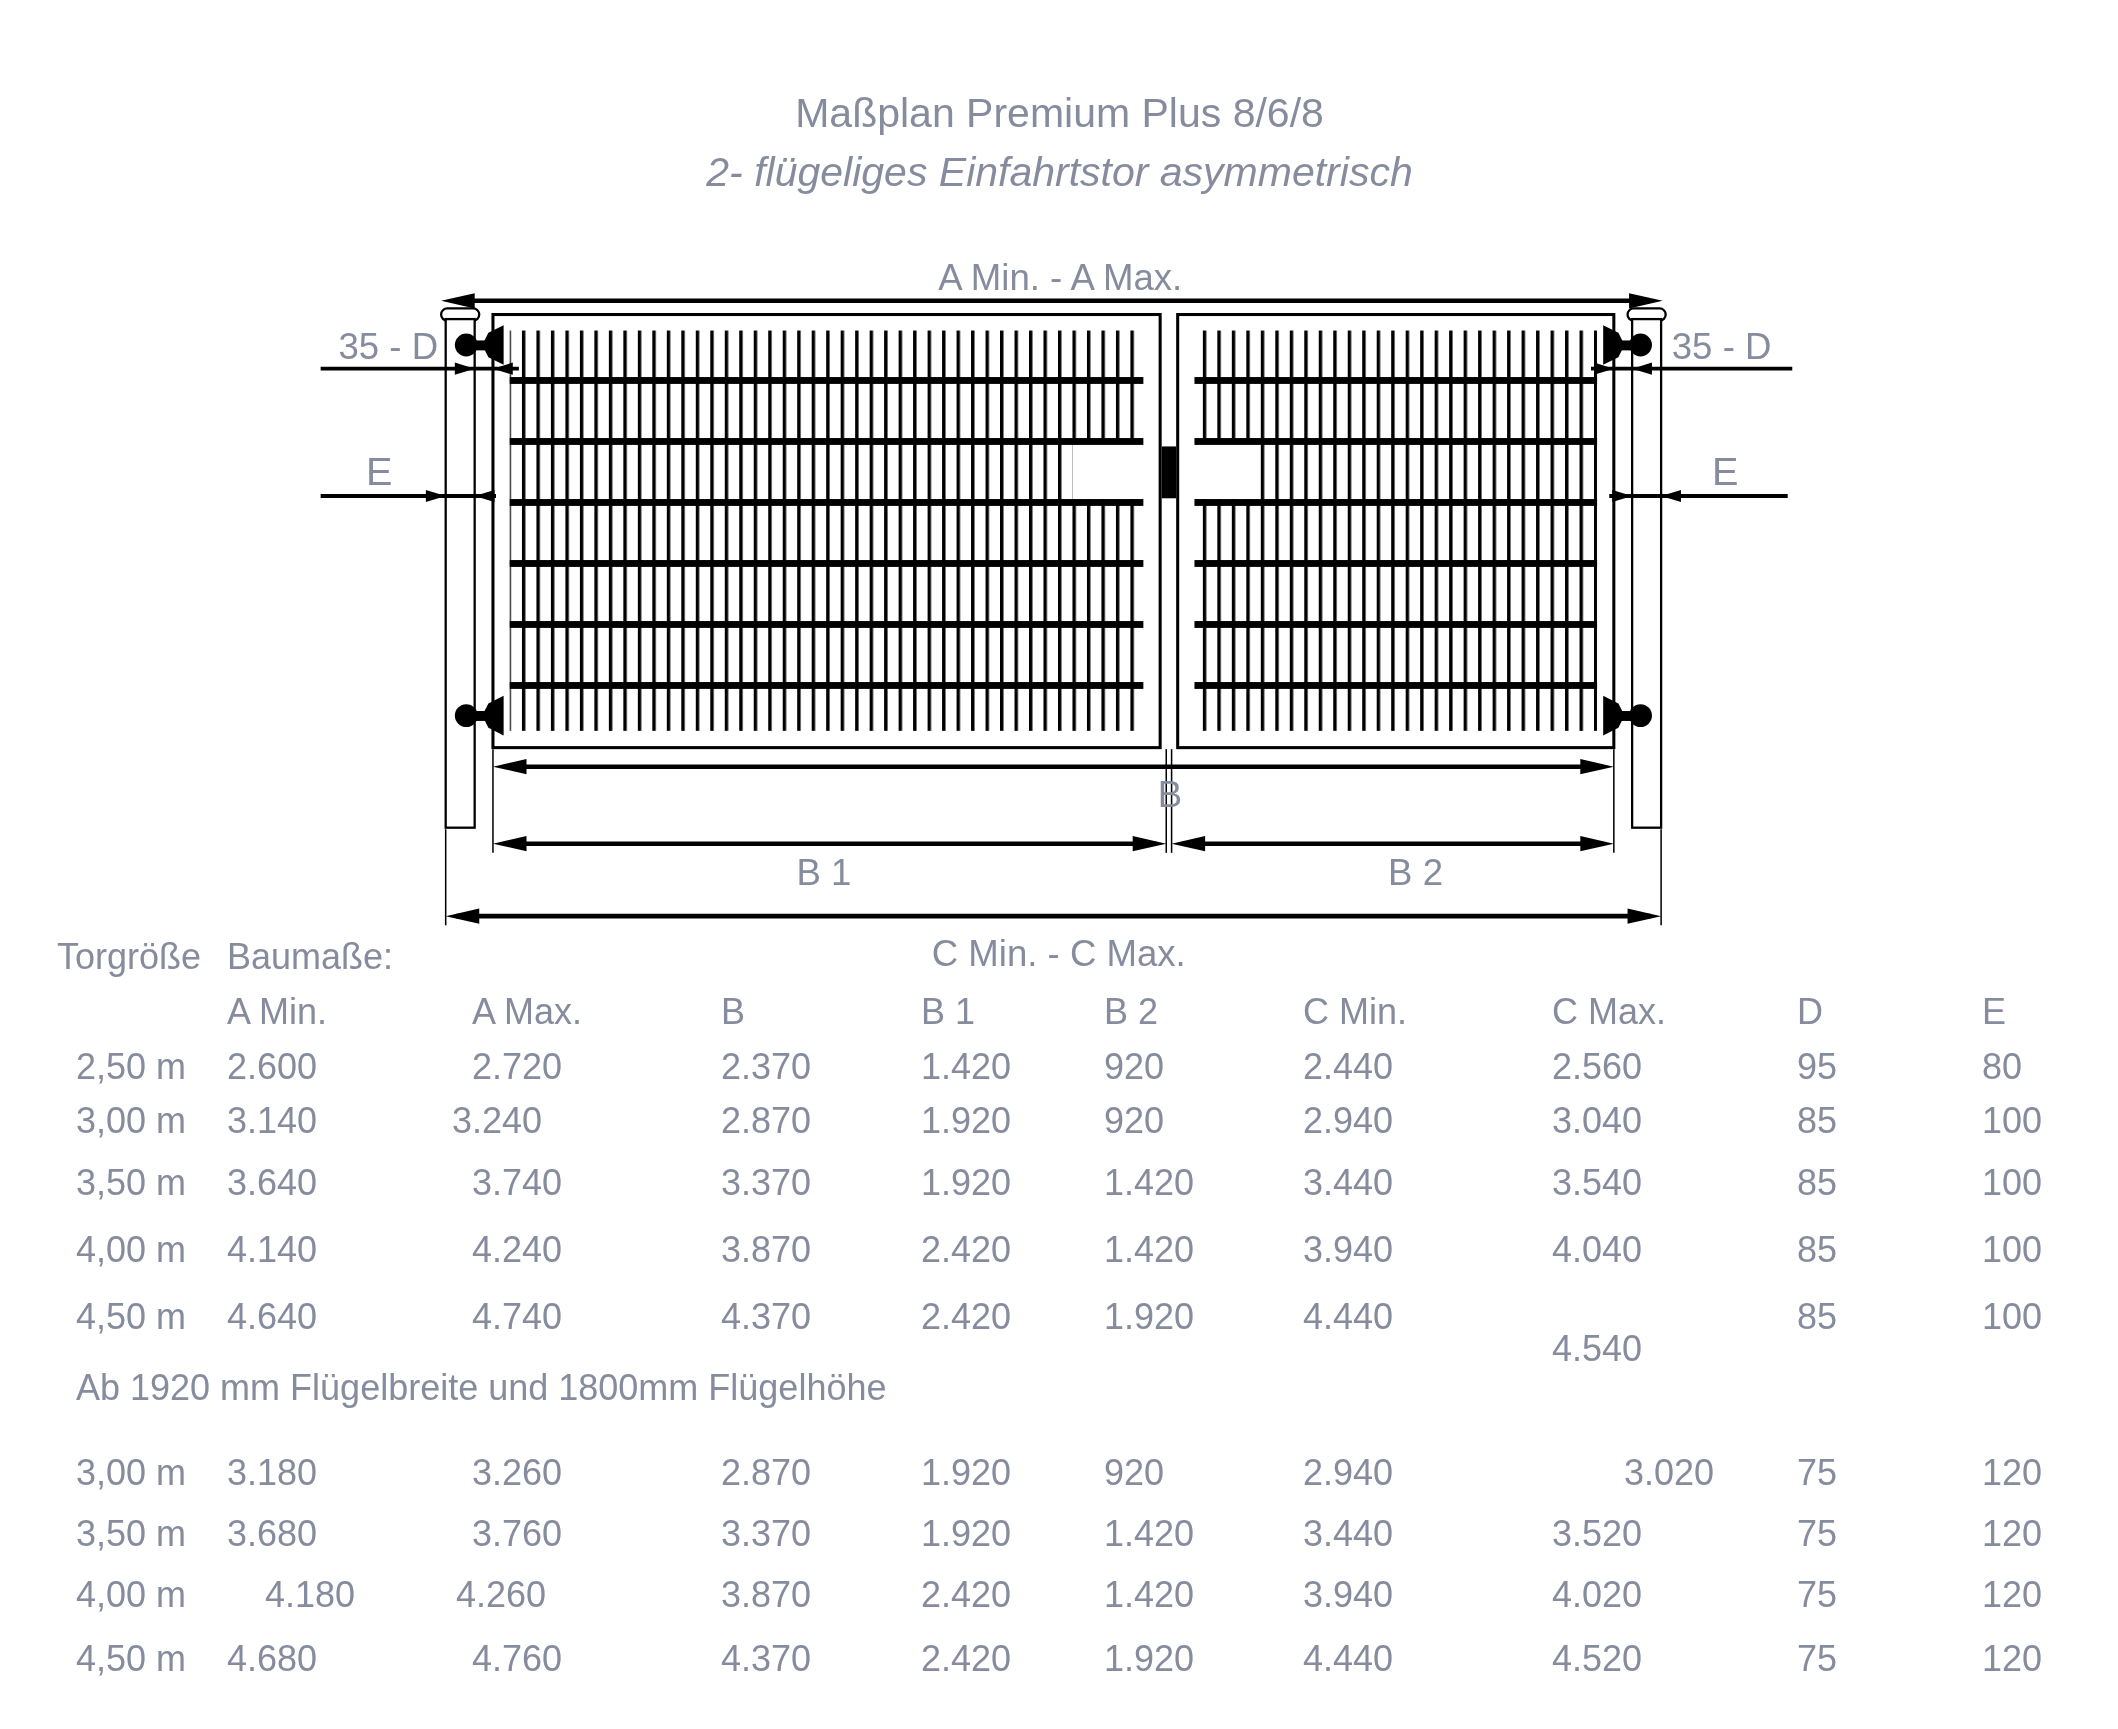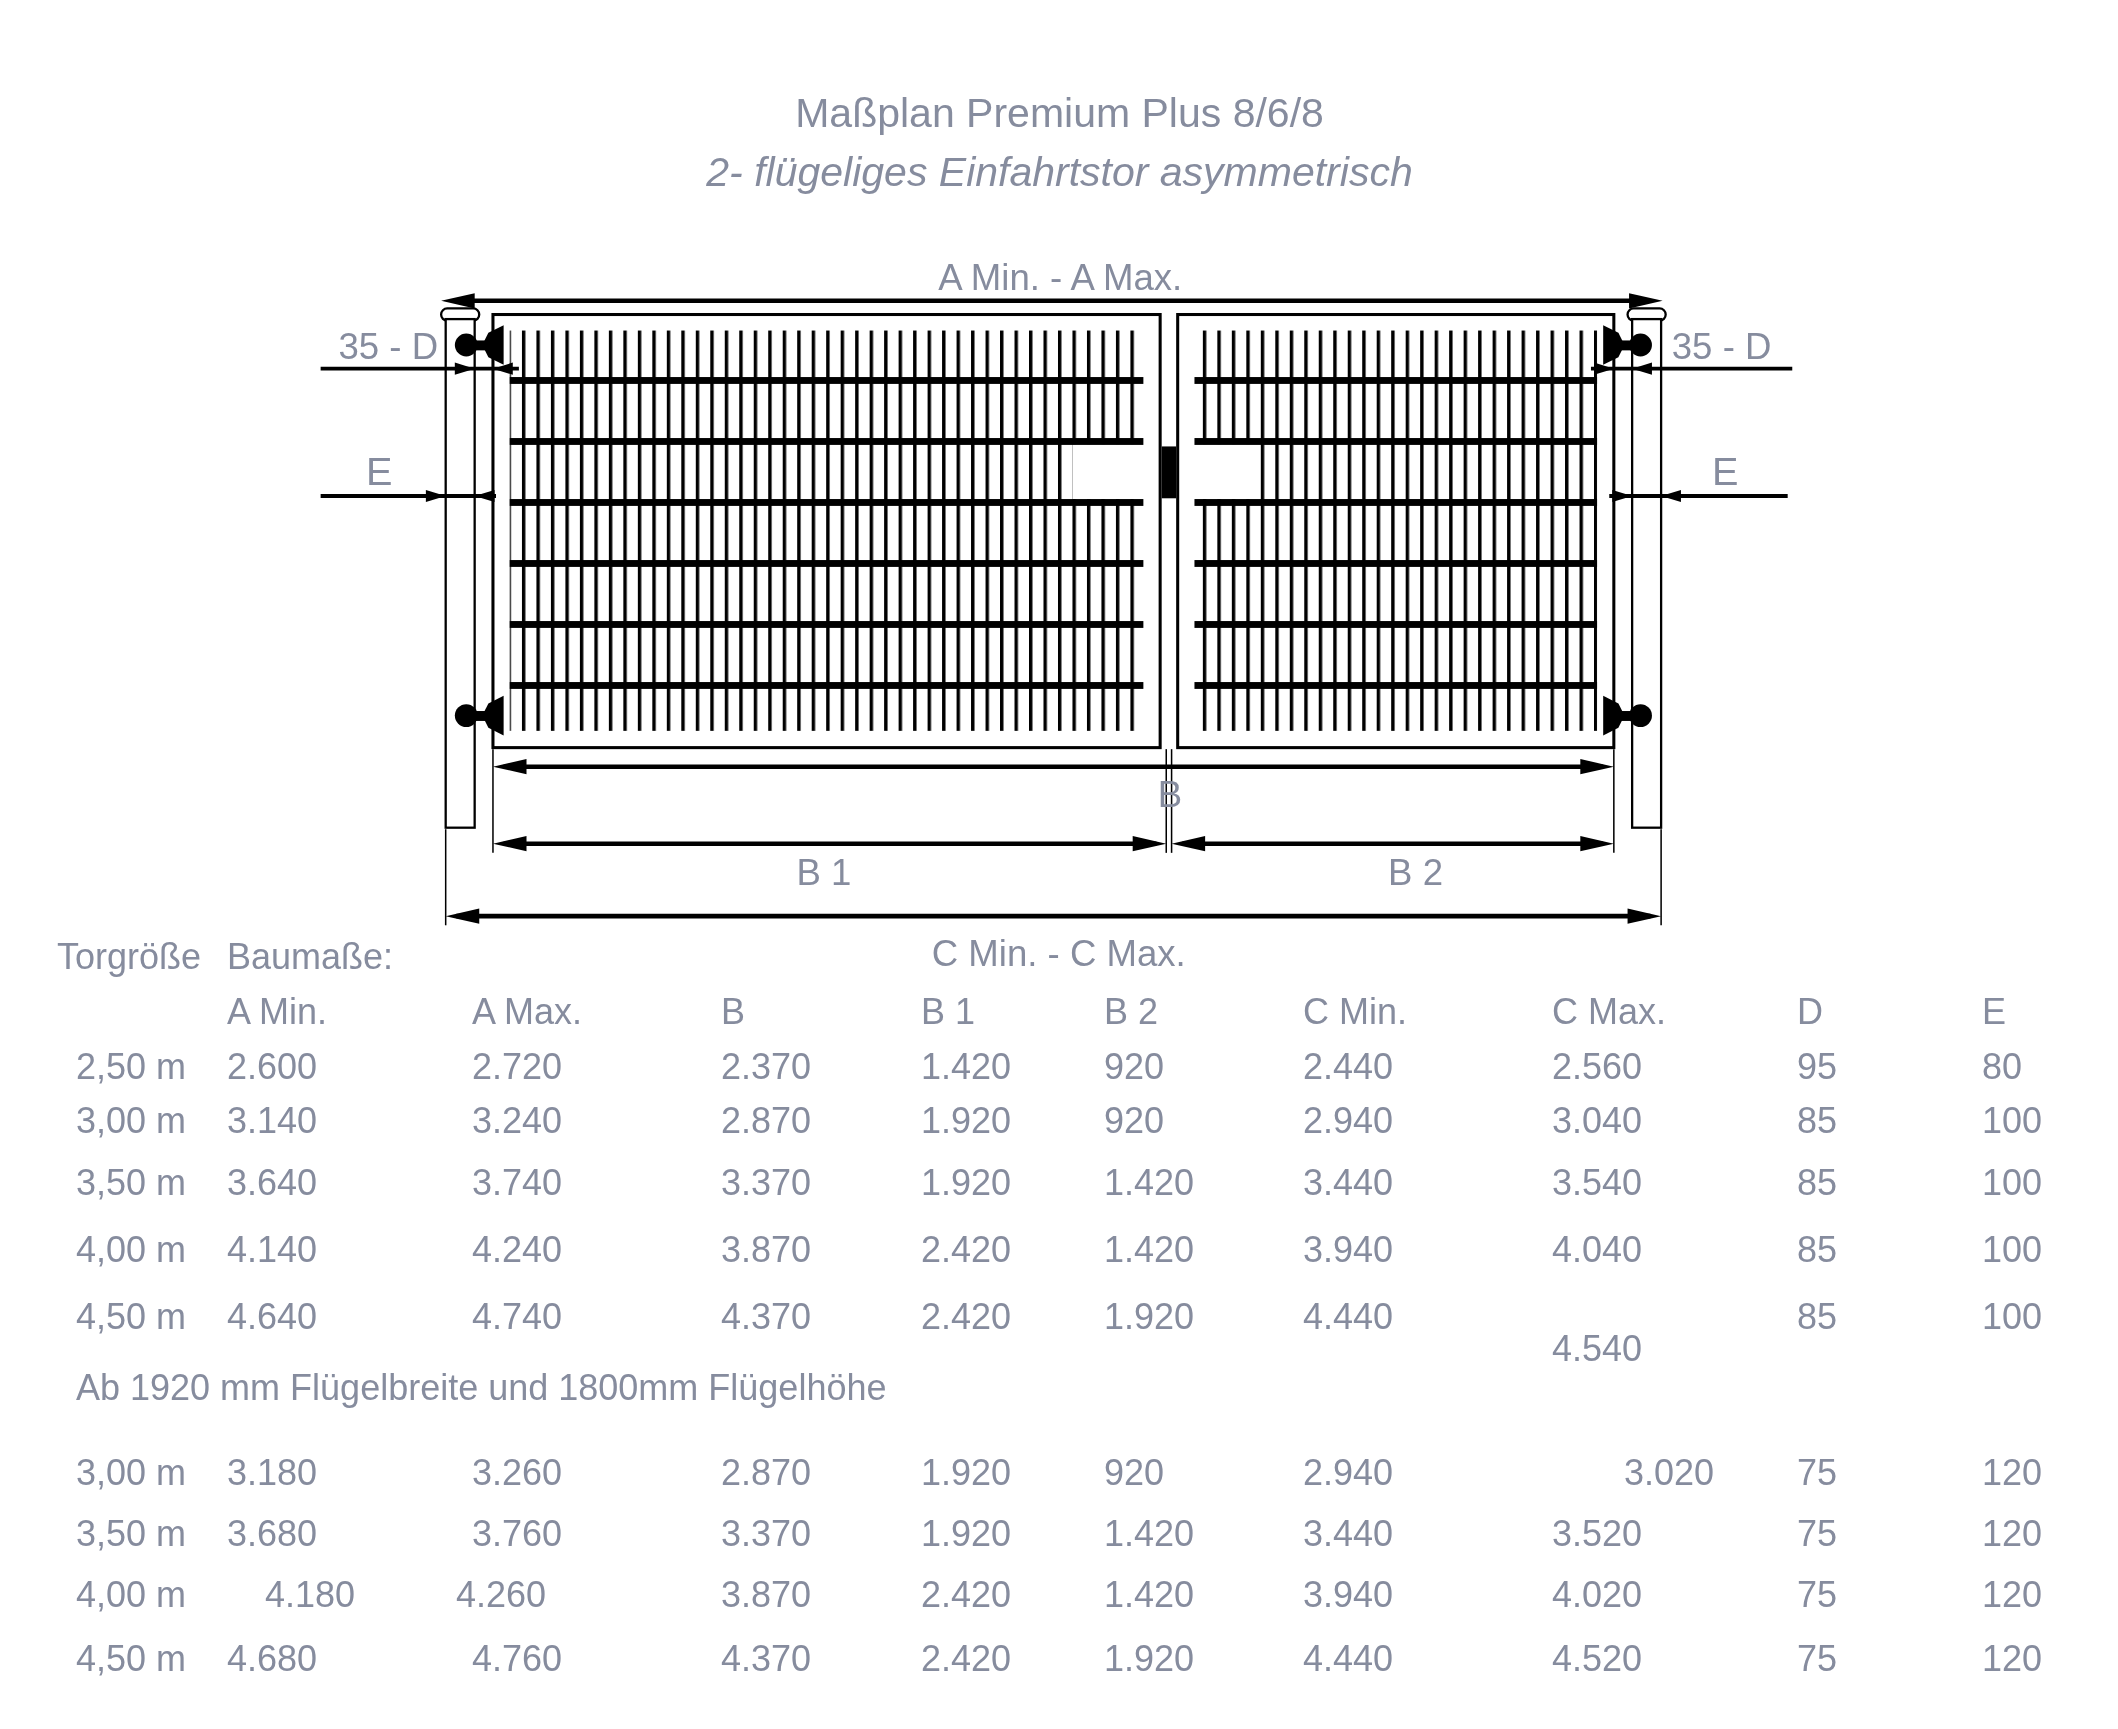--- a/index.html
+++ b/index.html
@@ -198,21 +198,21 @@
           <span class="tcell" style="left: 921px;">1.420</span>
           <span class="tcell" style="left: 1104px;">920</span>
           <span class="tcell" style="left: 1303px;">2.440</span>
           <span class="tcell" style="left: 1552px;">2.560</span>
           <span class="tcell" style="left: 1797px;">95</span>
           <span class="tcell" style="left: 1982px;">80</span>
         </div>
         <div class="trow" style="top: 1103px;">
           <span class="tcell" style="left: 76px;">3,00 m</span>
           <span class="tcell" style="left: 227px;">3.140</span>
-          <span class="tcell" style="left: 472px;">3.240</span>
+          <span class="tcell" style="left: 452px;">3.240</span>
           <span class="tcell" style="left: 721px;">2.870</span>
           <span class="tcell" style="left: 921px;">1.920</span>
           <span class="tcell" style="left: 1104px;">920</span>
           <span class="tcell" style="left: 1303px;">2.940</span>
           <span class="tcell" style="left: 1552px;">3.040</span>
           <span class="tcell" style="left: 1797px;">85</span>
           <span class="tcell" style="left: 1982px;">100</span>
         </div>
         <div class="trow" style="top: 1165px;">
           <span class="tcell" style="left: 76px;">3,50 m</span>

